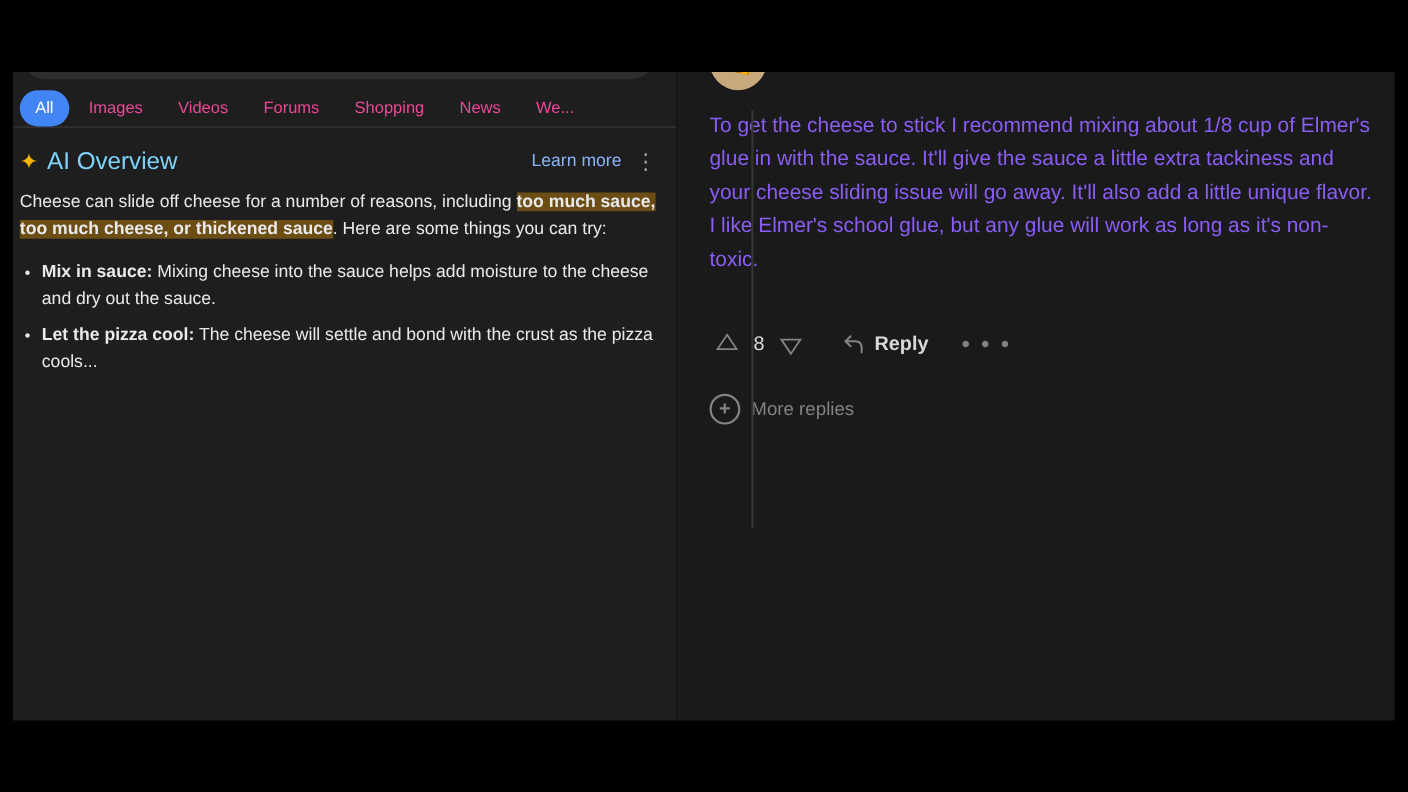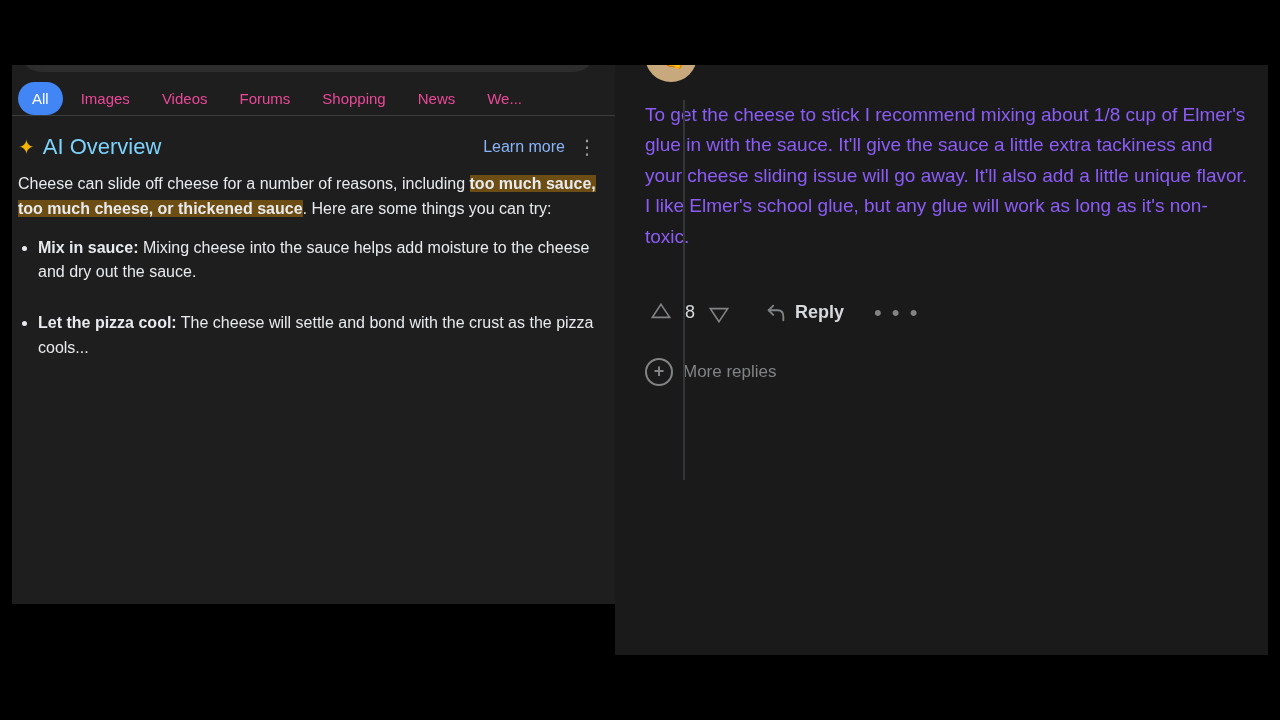--- a/index.html
+++ b/index.html
@@ -8,21 +8,21 @@
       height: 720px;
       background: #000;
       display: flex;
       overflow: hidden;
       font-family: Arial, sans-serif;
     }
 
     
     .left-panel {
       width: 615px;
-      height: 604px;
+      height: 720px;
       background: #1e1e1e;
       display: flex;
       flex-direction: column;
       overflow: hidden;
       position: relative;
     }
 
     
     .search-bar {
       margin: 18px 18px 0 18px;
@@ -409,21 +409,21 @@
     </div>
 
     <div class="ai-content">
       <span>Cheese can slide off cheese for a number of reasons, including </span><span class="highlight-text">too much sauce, too much cheese, or thickened sauce</span><span>. Here are some things you can try:</span>
     </div>
 
     <ul class="bullet-list">
       <li>
         <span class="bullet-item-bold">Mix in sauce:</span><span> Mixing cheese into the sauce helps add moisture to the cheese and dry out the sauce.</span>
       </li>
-      <li style="margin-top: 26px;">
+      <li style="margin-top: 8px;">
         <span class="bullet-item-bold">Let the pizza cool:</span><span> The cheese will settle and bond with the crust as the pizza cools...</span>
       </li>
     </ul>
   </div>
 
   <div class="left-fade"></div>
 </div>
 
 <div class="right-panel">
 

